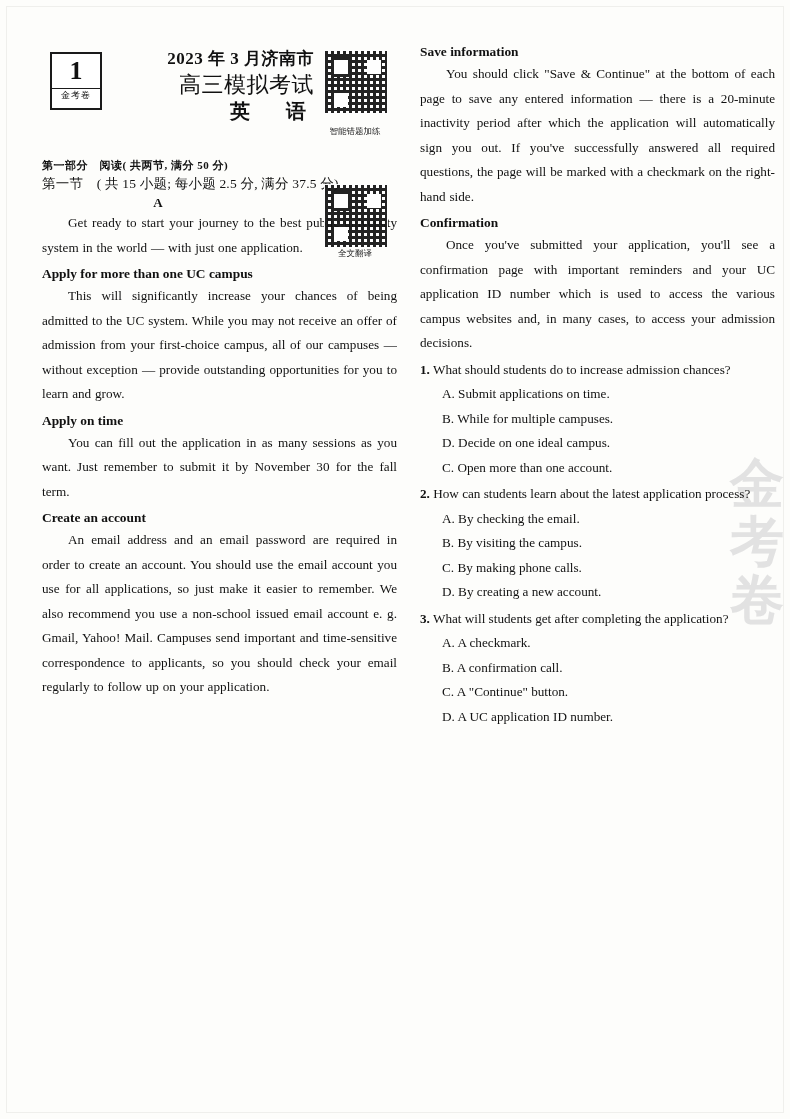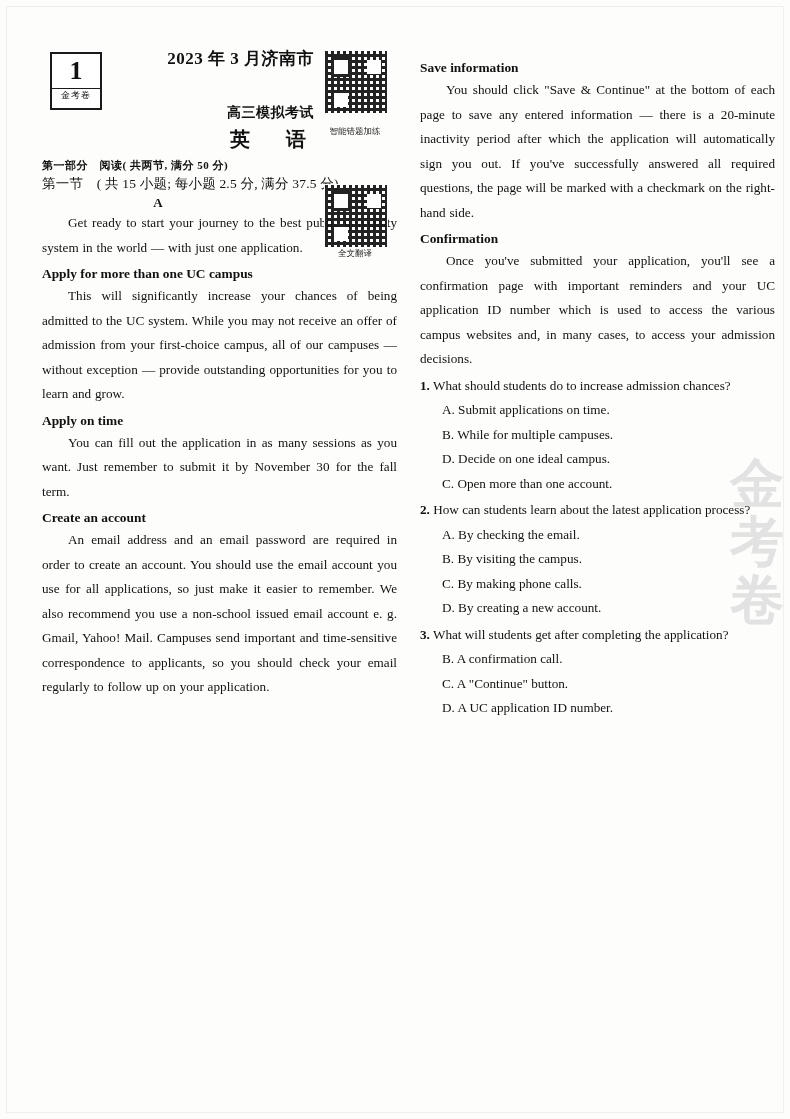--- a/index.html
+++ b/index.html
@@ -71,25 +71,24 @@
     width: 200px;
     text-align: right;
   }
   .title-line1 {
     font-size: 17px;
     font-weight: bold;
     letter-spacing: 0.5px;
     line-height: 26px;
   }
   .title-line2 {
-    font-size: 14px;
-    font-weight: bold;
+    font-size: 22px;
+    font-weight: normal;
     letter-spacing: 0.5px;
     line-height: 26px;
-    margin-top: 28px;
   }
   .title-line3 {
     font-size: 20px;
     font-weight: bold;
     letter-spacing: 8px;
     line-height: 26px;
     padding-left: 8px;
   }
   .qr {
     position: absolute;
@@ -235,21 +234,21 @@
 
     <h4 class="sub">Apply on time</h4>
     <p class="body indent">You can fill out the application in as many sessions as you want. Just remember to submit it by November 30 for the fall term.</p>
 
     <h4 class="sub">Create an account</h4>
     <p class="body indent">An email address and an email password are required in order to create an account. You should use the email account you use for all applications, so just make it easier to remember. We also recommend you use a non-school issued email account e. g. Gmail, Yahoo! Mail. Campuses send important and time-sensitive correspondence to applicants, so you should check your email regularly to follow up on your application.</p>
   </div>
 
   <div class="col col-right">
 
-    <h4 class="sub" style="margin-top:16px">Save information</h4>
+    <h4 class="sub" style="margin-top:0">Save information</h4>
     <p class="body indent">You should click "Save &amp; Continue" at the bottom of each page to save any entered information — there is a 20-minute inactivity period after which the application will automatically sign you out. If you've successfully answered all required questions, the page will be marked with a checkmark on the right-hand side.</p>
 
     <h4 class="sub">Confirmation</h4>
     <p class="body indent">Once you've submitted your application, you'll see a confirmation page with important reminders and your UC application ID number which is used to access the various campus websites and, in many cases, to access your admission decisions.</p>
 
     <div class="q">
       <b>1.</b>
       <span>What should students do to increase admission chances?</span>
     </div>
     <div class="opt">A. Submit applications on time.</div>
@@ -263,17 +262,18 @@
     </div>
     <div class="opt">A. By checking the email.</div>
     <div class="opt">B. By visiting the campus.</div>
     <div class="opt">C. By making phone calls.</div>
     <div class="opt">D. By creating a new account.</div>
 
     <div class="q">
       <b>3.</b>
       <span>What will students get after completing the application?</span>
     </div>
+    <div class="opt">A. A checkmark.</div>
     <div class="opt">B. A confirmation call.</div>
     <div class="opt">C. A "Continue" button.</div>
     <div class="opt">D. A UC application ID number.</div>
   </div>
 </div>
 
 </body></html>

